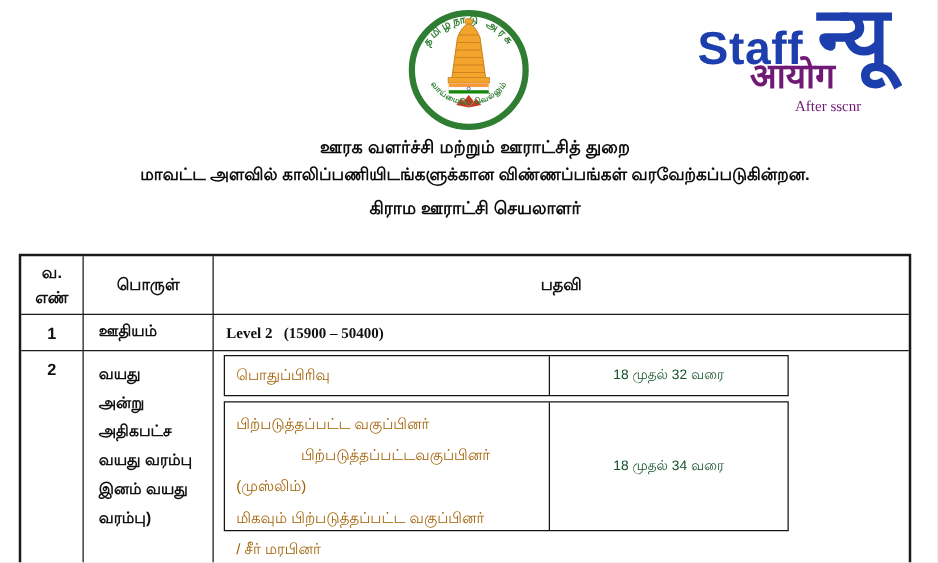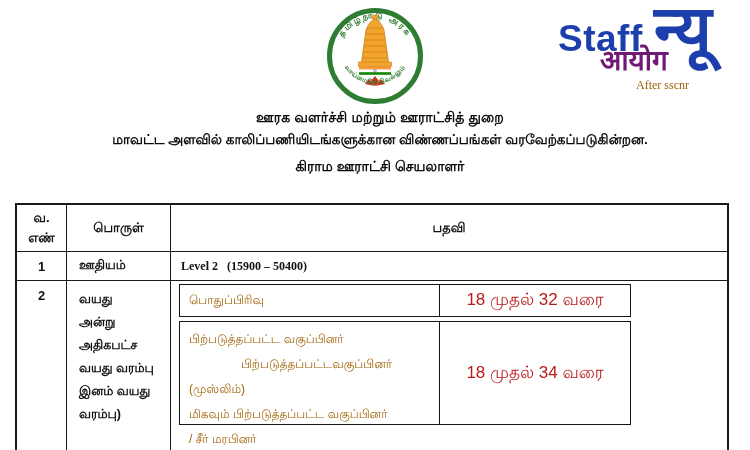--- a/index.html
+++ b/index.html
@@ -8,21 +8,21 @@
     position:relative; width:750px; height:450px; overflow:hidden;
     background:#ffffff; font-family:"Liberation Sans","DejaVu Sans",sans-serif;
     color:#111;
   }
   
   .emblem { position:absolute; left:322px; top:6px; width:106px; height:100px; }
   .staffnews { position:absolute; left:548px; top:2px; width:200px; height:96px; }
   .sn-staff { position:absolute; left:10px; top:16px; font-size:37px; font-weight:bold; letter-spacing:0.5px; color:#1d3fae; }
   .sn-new   { position:absolute; left:106px; top:-14px; font-size:66px; line-height:1.25; font-weight:bold; color:#1d3fae; }
   .sn-aayog { position:absolute; left:52px; top:44px; font-size:28px; line-height:1.1; font-weight:bold; color:#701a75; }
-  .sn-tagline { position:absolute; left:88px; top:76px; font-size:12px; color:#a16207; font-family:"Liberation Serif","DejaVu Serif",serif; }
+  .sn-tagline { position:absolute; left:88px; top:76px; font-size:12px; color:#701a75; font-family:"Liberation Serif","DejaVu Serif",serif; }
   
   .h-line { position:absolute; left:0; width:750px; text-align:center; font-weight:bold; color:#0b0b0b;padding-left:10px; }
   .h1 { top:109px; font-size:14px; letter-spacing:0.2px; }
   .h2 { top:132px; font-size:13.5px; }
   .h3 { top:158px; font-size:14px; }
   
   .vtable {
     position:absolute; left:15px; top:203px; width:714px; height:330px;
     border:2px solid #1a1a1a;
     display:grid;
@@ -38,21 +38,21 @@
   .subjcell { display:flex; align-items:center; padding-left:12px; font-weight:bold; font-size:12.5px; }
   .paycell { display:flex; align-items:center; padding-left:10px;
              font-family:"Liberation Serif","DejaVu Serif",serif; font-weight:bold; font-size:12px; white-space:pre; }
   .snotop { display:flex; justify-content:center; align-items:flex-start; padding-top:7px; font-weight:bold; }
   .subjlines { padding:7px 4px 0 12px; font-weight:bold; font-size:12.5px; }
   .subjlines div { line-height:23px; }
   
   .agewrap { padding:3px 0 0 8px; }
   .agebox { width:452px; border:1.8px solid #141414; display:flex; margin-bottom:4px; background:#fff; }
   .agebox .cat { width:260px; border-right:1.8px solid #141414; padding:5px 9px; font-size:12px; color:#a16207; }
-  .agebox .rng { flex:1; display:flex; align-items:center; justify-content:center; font-size:17px; color:#b91c1c; }
+  .agebox .rng { flex:1; display:flex; align-items:center; justify-content:center; font-size:11px; color:#14532d; }
   .agebox .cat div { line-height:25px; }
   .box1 { height:33px; }
   .box1 .cat { display:flex; align-items:center; }
   .box2 { height:104px; }
   .jline { display:flex; justify-content:center;margin-left:14px; }
 </style>
 </head>
 <body>
 
 <div class="page">

